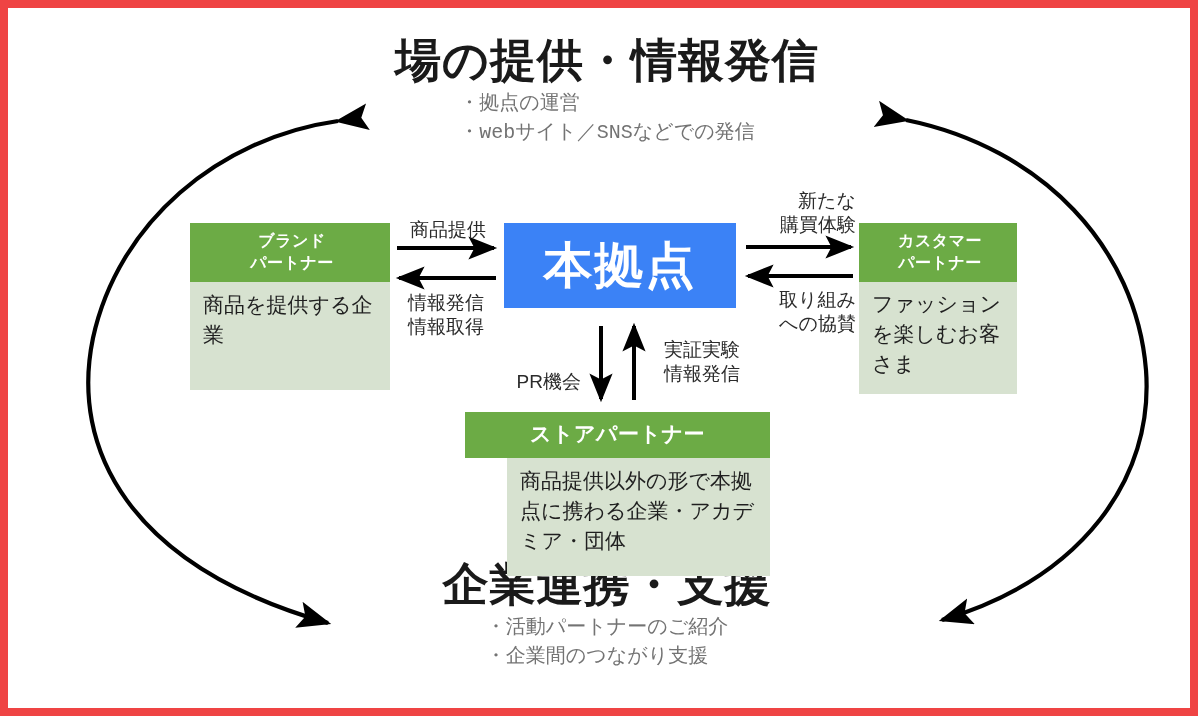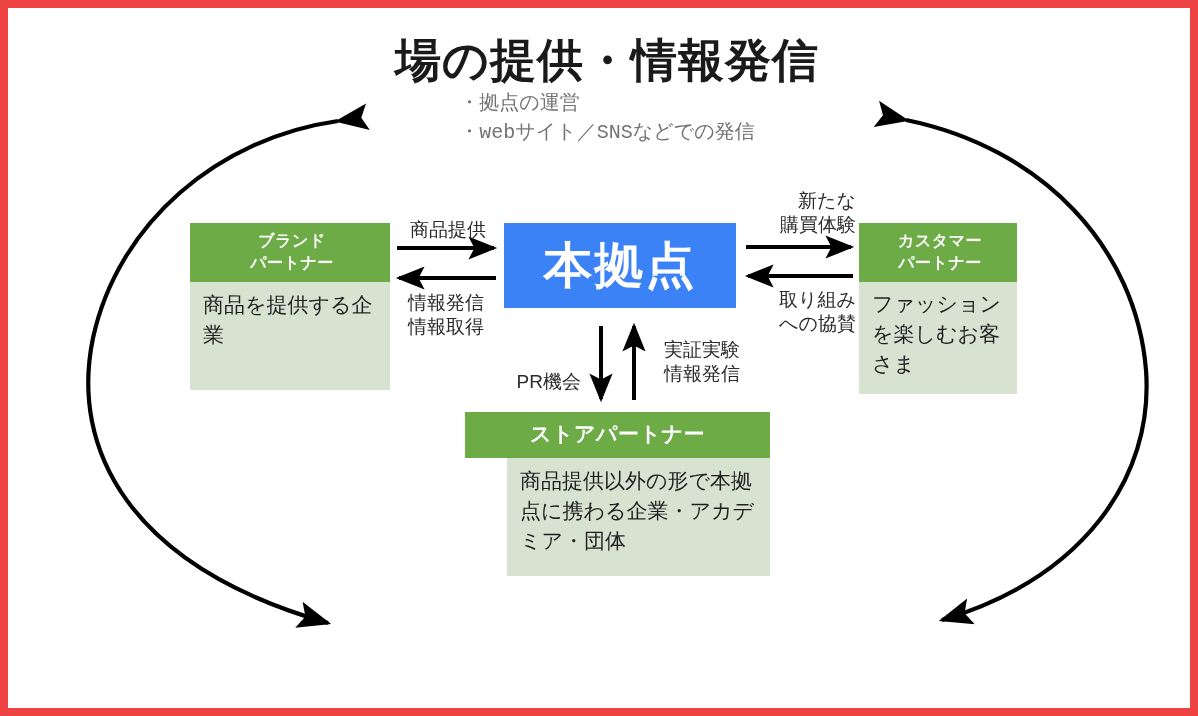--- a/index.html
+++ b/index.html
@@ -171,20 +171,27 @@
   </svg>
 
   <div class="section" id="section-top">
     <div class="section-title">場の提供・情報発信</div>
     <div class="section-bullets">
       <div class="bullet">・拠点の運営</div>
       <div class="bullet">・webサイト／SNSなどでの発信</div>
     </div>
   </div>
 
+  <div class="section" id="section-bottom">
+    <div class="section-title">企業連携・支援</div>
+    <div class="section-bullets">
+      <div class="bullet">・活動パートナーのご紹介</div>
+      <div class="bullet">・企業間のつながり支援</div>
+    </div>
+  </div>
 
   <div class="card" id="card-brand">
     <div class="card-head">
       <div>ブランド</div>
       <div>パートナー</div>
     </div>
     <div class="card-body">商品を提供する企業</div>
   </div>
 
   <div class="card" id="card-customer">

